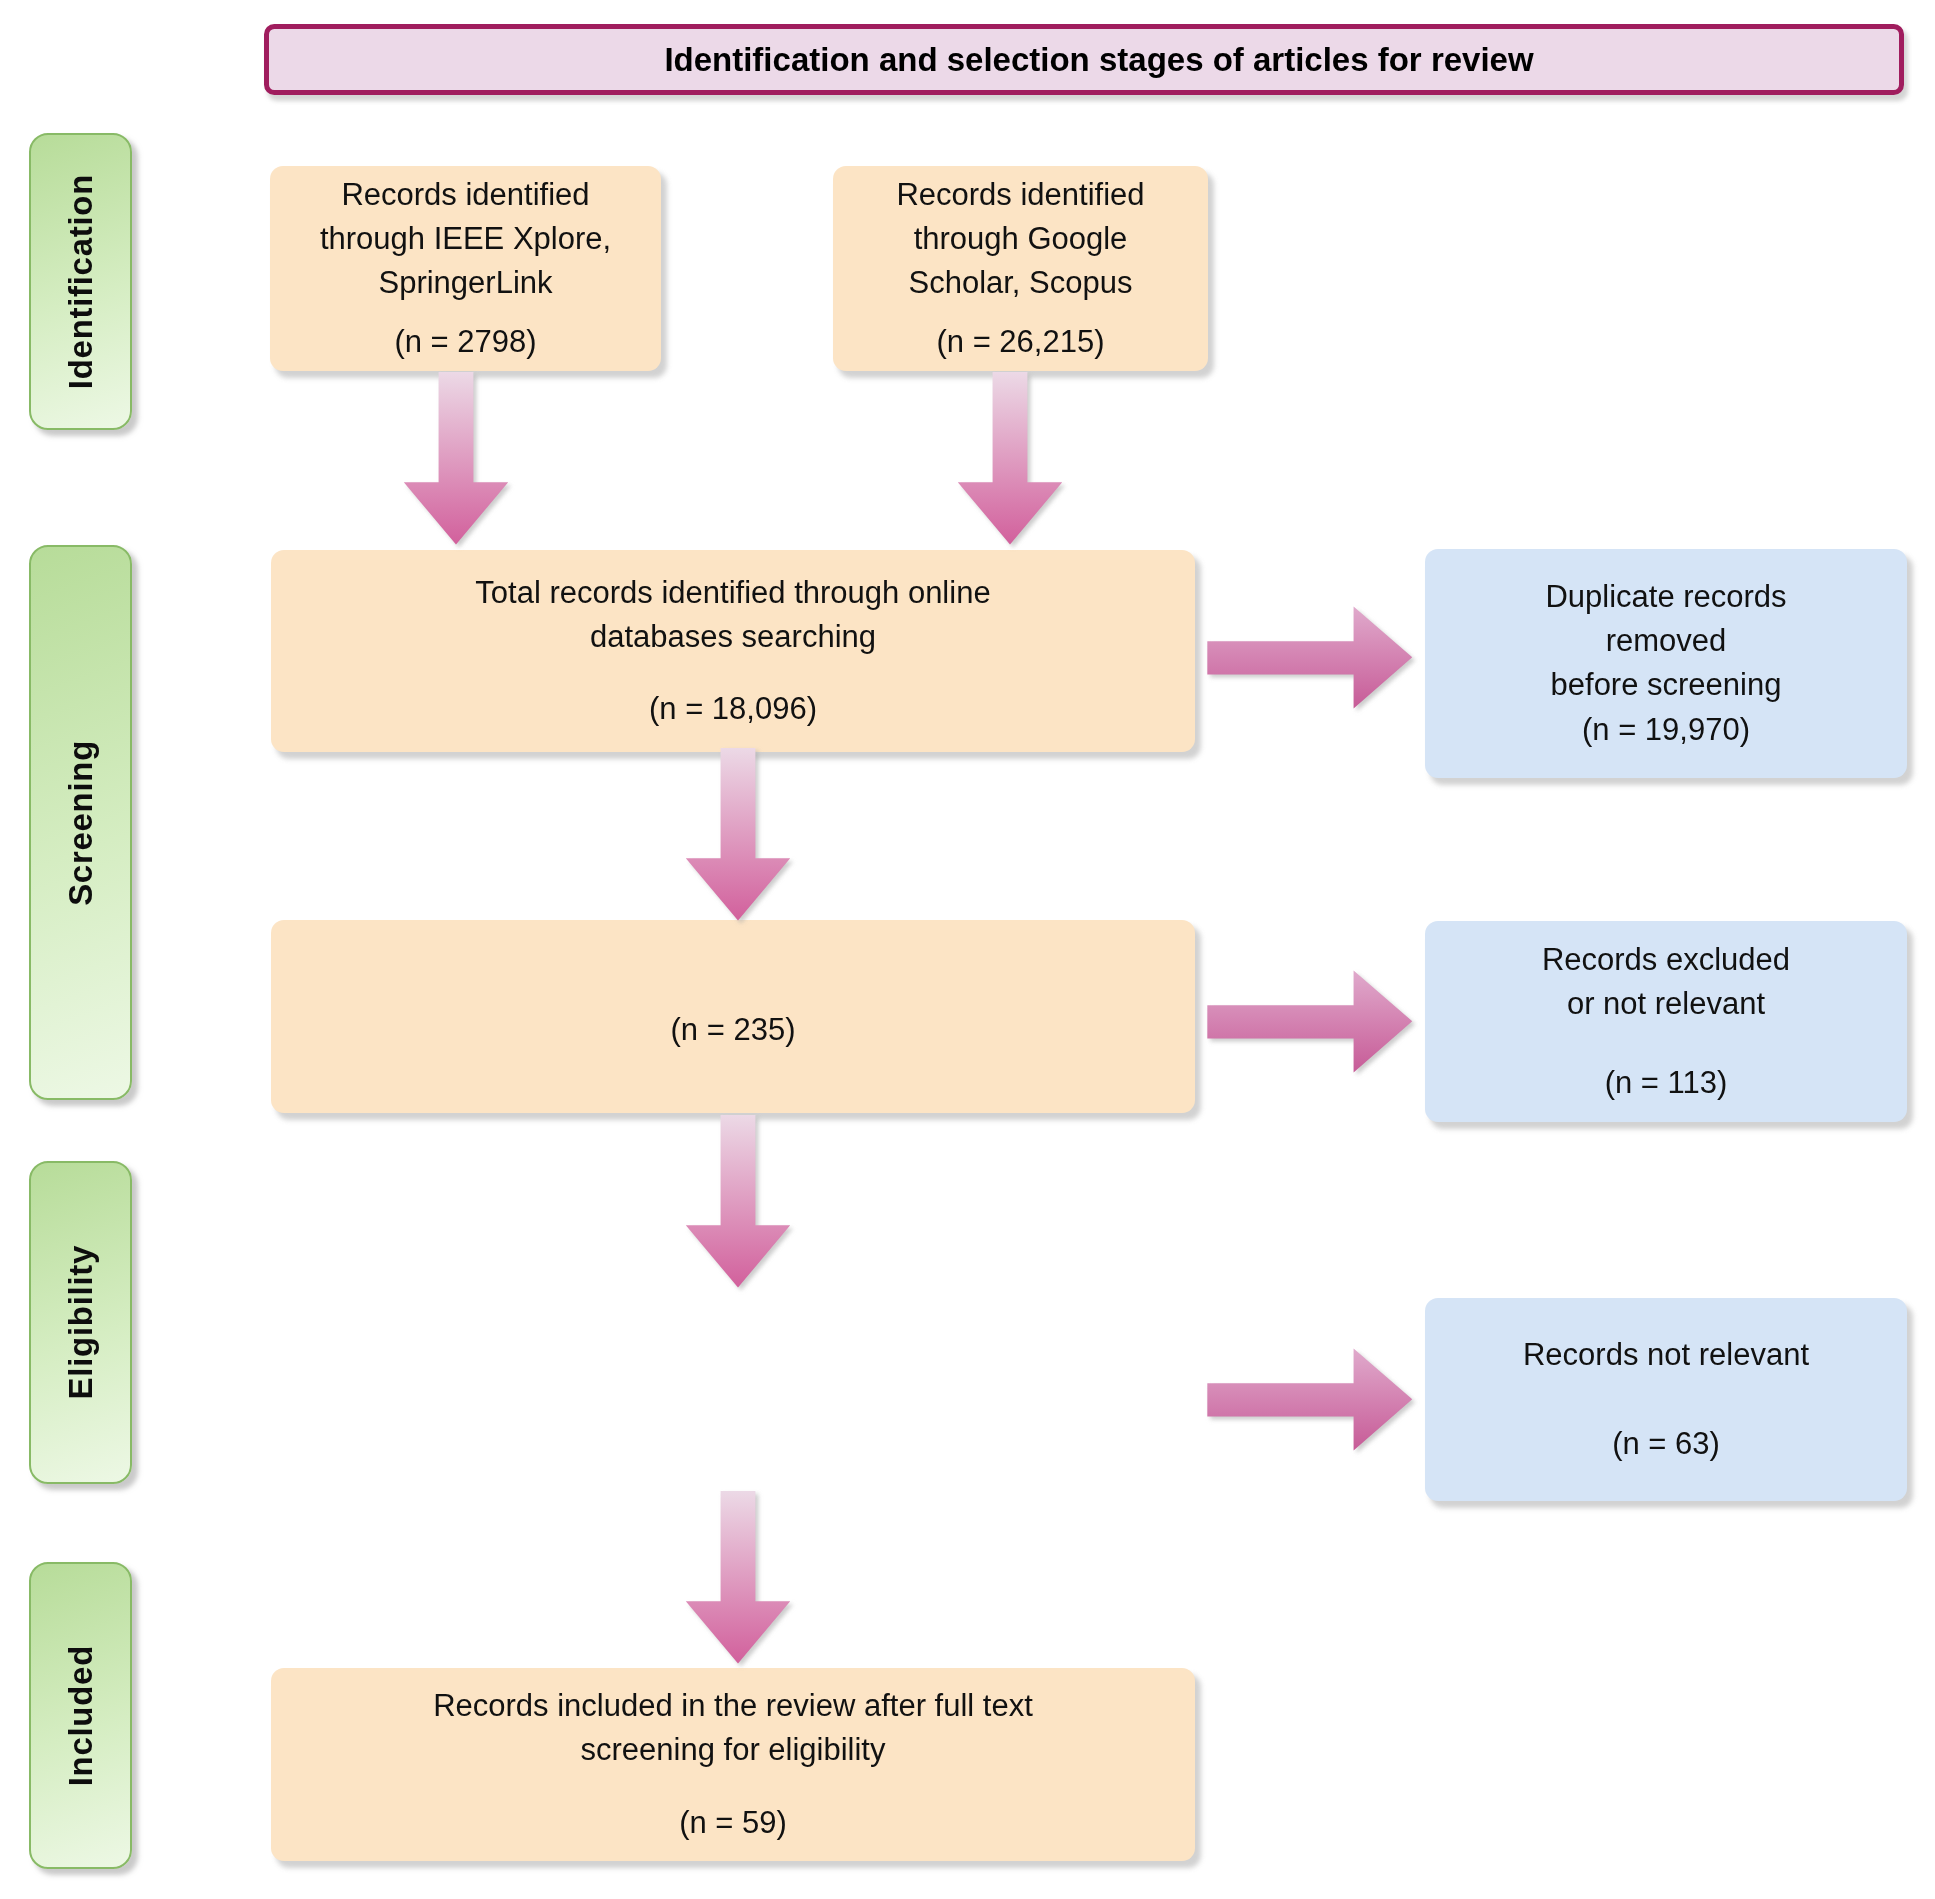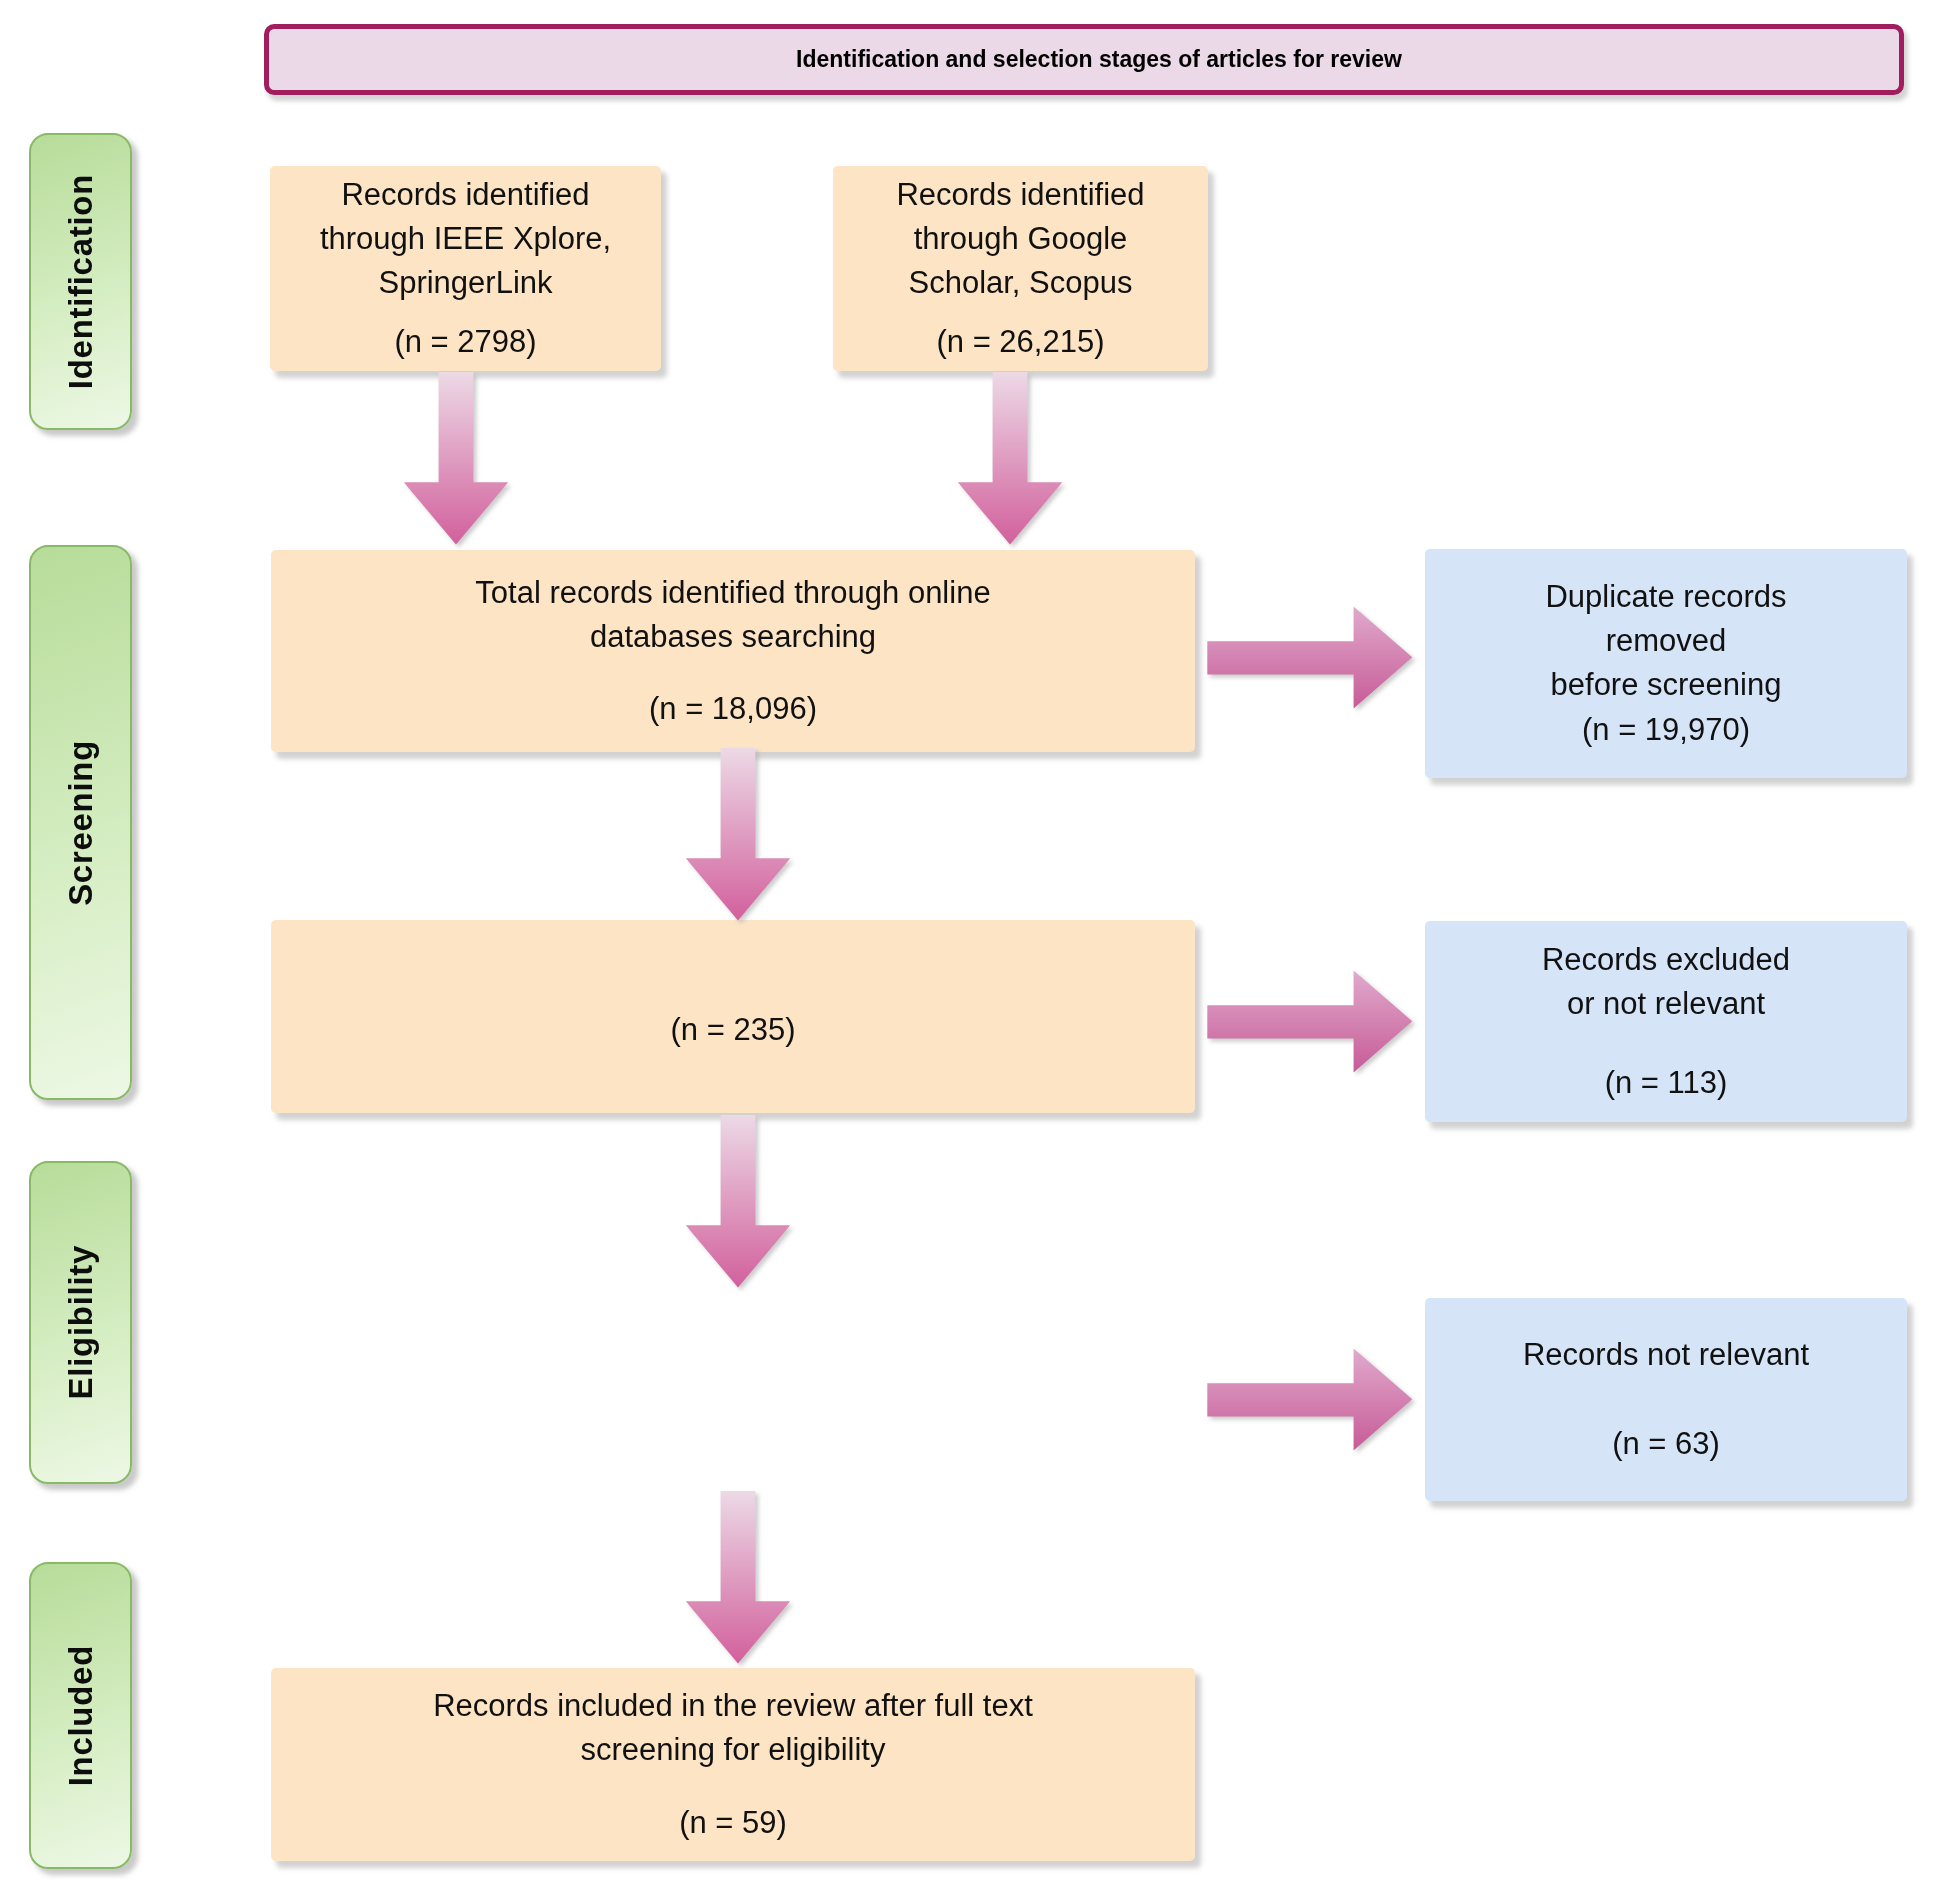--- a/index.html
+++ b/index.html
@@ -18,21 +18,21 @@
     position: absolute;
     left: 264px; top: 24px;
     width: 1630px; height: 61px;
     background: #ecd9e8;
     border: 5.1px solid #a01d5e;
     border-radius: 10.2px;
     display: flex; align-items: center; justify-content: center;
     box-shadow: 3.6px 5.1px 4.4px rgba(160,160,160,0.45);
   }
   .banner .banner-text {
-    font-size: 23px; font-weight: bold; text-align: center; color: #000; margin-left: 30px;
+    font-size: 33px; font-weight: bold; text-align: center; color: #000; margin-left: 30px;
   }
 
   
   .stage {
     position: absolute;
     left: 29px; width: 99px;
     background: linear-gradient(160deg, #b7dc99 0%, #d5edc2 55%, #edf8e5 100%);
     border: 2.9px solid #88ba66;
     border-radius: 19px;
     display: flex; align-items: center; justify-content: center;
@@ -44,21 +44,21 @@
     font-weight: bold;
     font-size: 33px;
     letter-spacing: 0.7px;
     color: #0d0d0d;
     white-space: nowrap;
   }
 
   
   .box {
     position: absolute;
-    border-radius: 5px;
+    border-radius: 13px;
     display: flex; flex-direction: column;
     align-items: center; justify-content: center;
     text-align: center;
     font-size: 31px; line-height: 1.42;
     box-shadow: 5.8px 6.5px 5.8px rgba(155,155,155,0.45);
     padding: 7.3px 14.5px;
     box-sizing: border-box;
   }
   .box .text { white-space: pre-line; }
   .box .count { margin-top: 28px; white-space: pre-line; }

